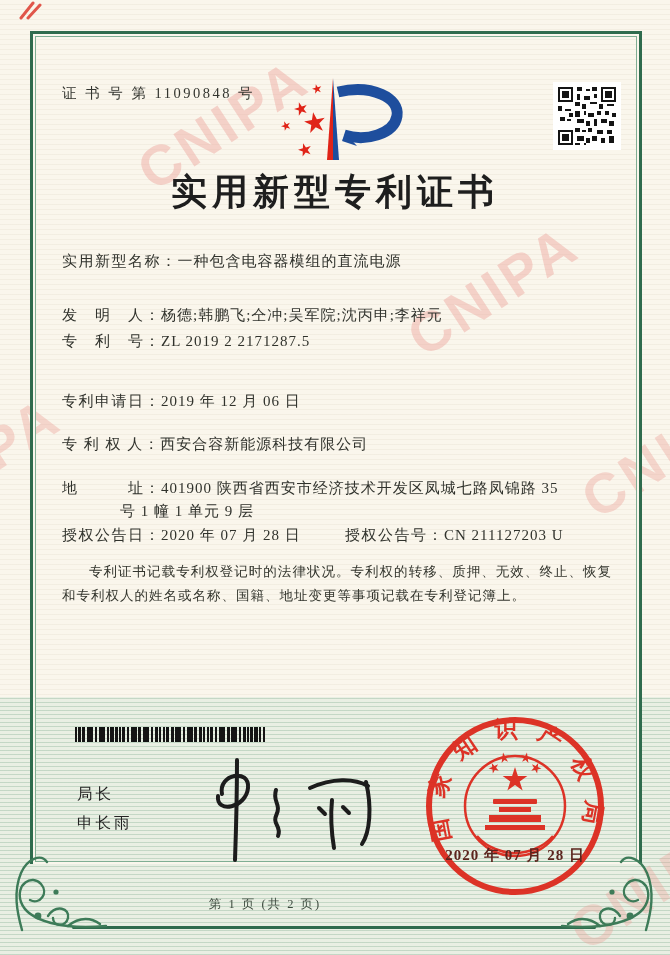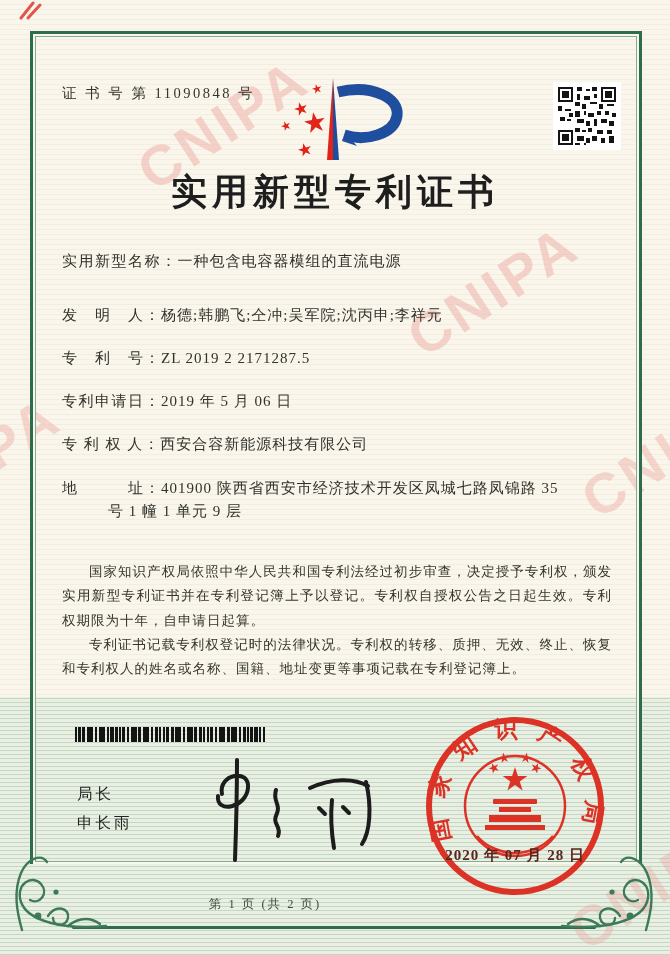--- a/index.html
+++ b/index.html
@@ -56,25 +56,25 @@
   .logo{position:absolute;left:260px;top:74px;}
   .qr{position:absolute;left:553px;top:82px;width:68px;height:68px;background:#fff;padding:3px;box-sizing:border-box;}
   .title{
     position:absolute;left:0;top:168px;width:670px;text-align:center;
     font-size:36px;font-weight:bold;letter-spacing:5px;color:#1e1e1e;
   }
   .frow{position:absolute;left:62px;white-space:nowrap;font-size:15px;letter-spacing:1px;color:#30322c;}
   .frow .lbl{letter-spacing:1.5px;}
   .r-name{top:252px;}
   .r-inv{top:306px;}
-  .r-pno{top:349px;}
+  .r-pno{top:332px;}
   .r-fdate{top:392px;}
   .r-pat{top:435px;}
   .r-addr{top:477px;white-space:normal;width:556px;line-height:23px;}
-  .addr-l2{display:block;margin-left:46px;}
+  .addr-l2{display:block;margin-left:58px;}
   .r-grant{top:526px;width:556px;}
   .grant-no-group{position:absolute;left:283px;top:0;white-space:nowrap;}
   .paras{
     position:absolute;left:62px;top:560px;width:550px;
     font-size:13.5px;line-height:1.8;letter-spacing:1px;color:#33352d;
     text-align:justify;
   }
   .paras p{margin:0;text-indent:2em;}
   .barcode{
     position:absolute;left:75px;top:727px;width:190px;height:15px;
@@ -218,32 +218,37 @@
   <div class="frow r-inv">
     <span class="lbl">发　明　人：</span><span>杨德;韩鹏飞;仝冲;吴军院;沈丙申;李祥元</span>
   </div>
   <div class="frow r-name">
     <span class="lbl">实用新型名称：</span><span>一种包含电容器模组的直流电源</span>
   </div>
   <div class="frow r-pno">
     <span class="lbl">专　利　号：</span><span>ZL 2019 2 2171287.5</span>
   </div>
   <div class="frow r-fdate">
-    <span class="lbl">专利申请日：</span><span>2019 年 5 月 06 日</span>
+    <span class="lbl">专利申请日：</span><span>2019 年 12 月 06 日</span>
   </div>
   <div class="frow r-pat">
     <span class="lbl">专 利 权 人：</span><span>西安合容新能源科技有限公司</span>
   </div>
   <div class="frow r-addr">
     <span class="lbl">地　　　址：</span><span>401900 陕西省西安市经济技术开发区凤城七路凤锦路 35</span>
     <span class="addr-l2">号 1 幢 1 单元 9 层</span>
   </div>
+  <div class="frow r-grant">
+    <span class="lbl">授权公告日：</span><span>2020 年 07 月 28 日</span>
+    <span class="grant-no-group">
+      <span class="lbl">授权公告号：</span><span>CN 211127203 U</span>
+    </span>
+  </div>
 
   <div class="paras">
-    <p>国家知识产权局依照中华人民共和国专利法经过初步审查，决定授予专利权，颁发实用新型专利证书并在专利登记簿上予以登记。专利权自授权公告之日起生效。专利权期限为十年，自申请日起算。</p>
     <p>专利证书记载专利权登记时的法律状况。专利权的转移、质押、无效、终止、恢复和专利权人的姓名或名称、国籍、地址变更等事项记载在专利登记簿上。</p>
   </div>
 
   <div class="barcode"></div>
 
   <div class="director">
     <div>局长</div>
     <div class="name">申长雨</div>
   </div>
 

